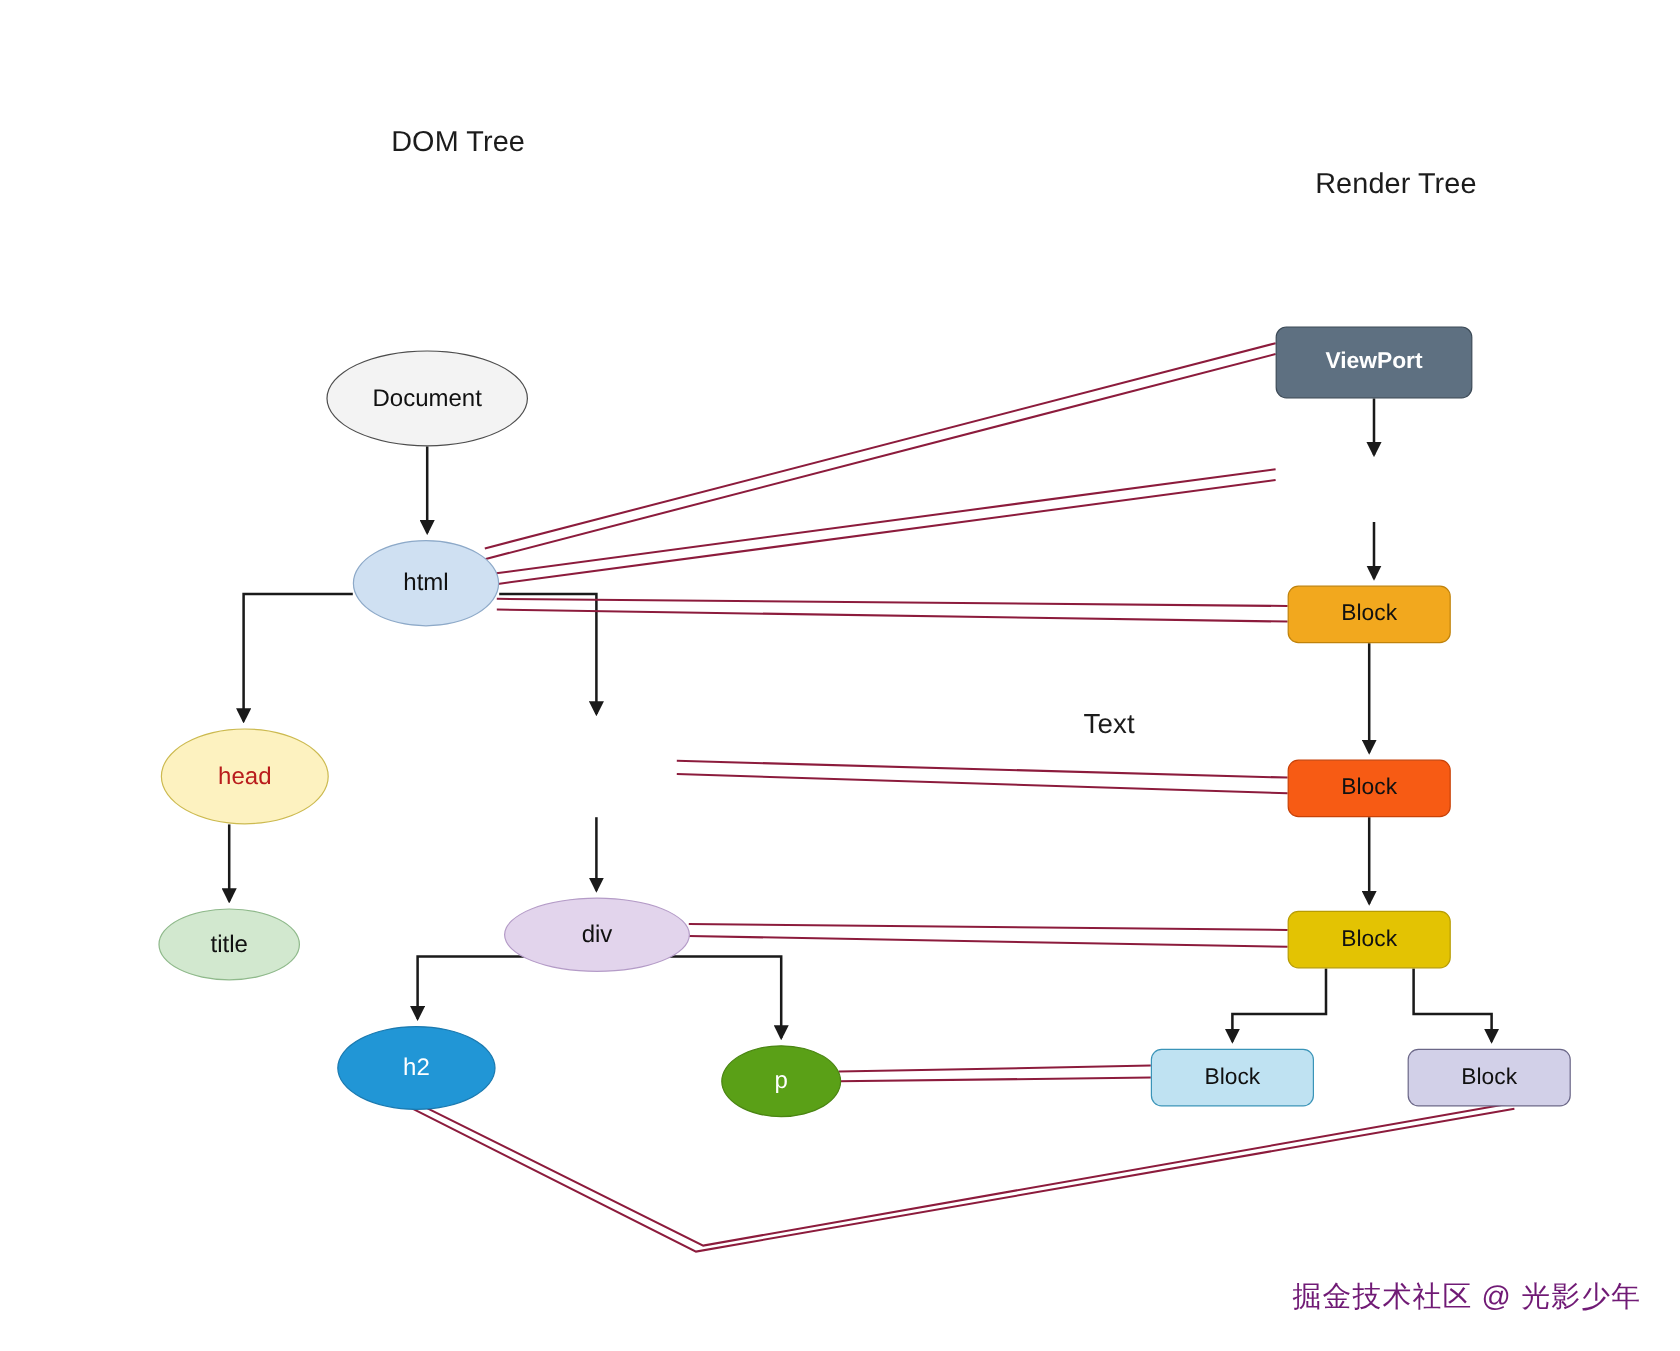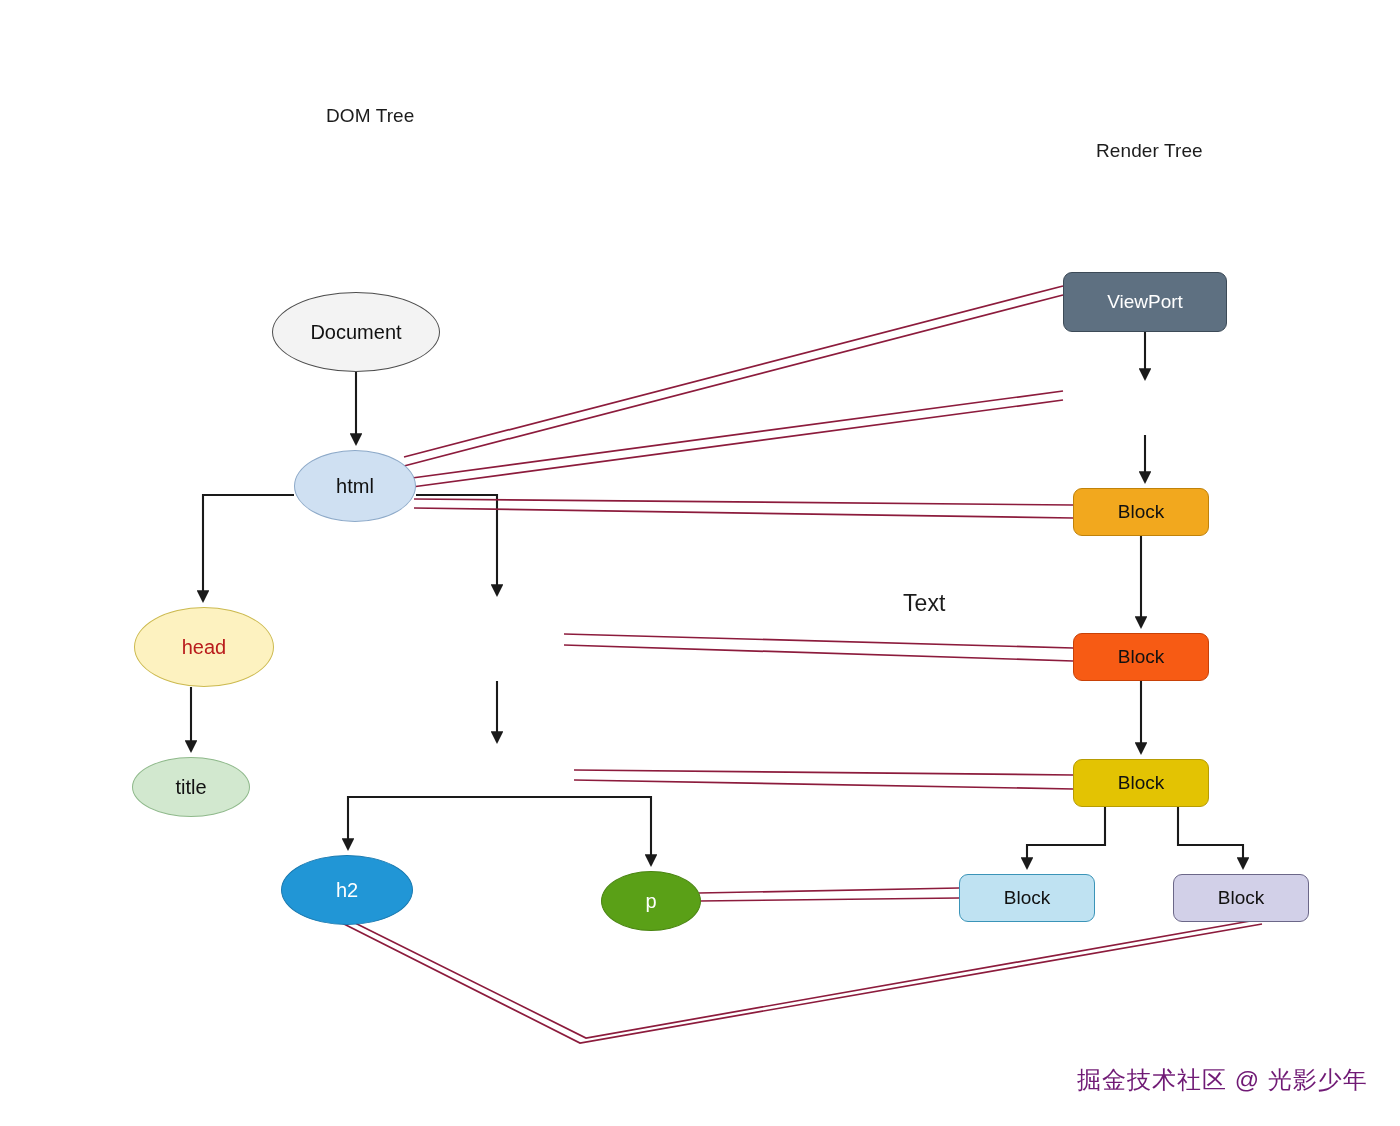--- a/index.html
+++ b/index.html
@@ -13,21 +13,21 @@
   }
   #canvas {
     position: relative;
     width: 1400px;
     height: 1126px;
     background: #ffffff;
     overflow: hidden;
   }
   .section-title {
     position: absolute;
-    font-size: 19px;
+    font-size: 24px;
     color: #1c1c1c;
     white-space: nowrap;
     letter-spacing: 0.1px;
   }
   #title-dom  { left: 326px; top: 105px; }
   #title-render { left: 1096px; top: 140px; }
   #label-text { left: 903px; top: 590px; font-size: 23px; }
 
   
   .node-ellipse {
@@ -56,21 +56,21 @@
 
   #node-document { left: 272px; top: 292px;  width: 168px; height: 80px;  background:#f3f3f3; border:1.4px solid #4d4d4d; color:#111; }
   #node-html     { left: 294px; top: 450px;  width: 122px; height: 72px;  background:#cfe0f2; border:1.4px solid #8da9c8; color:#111; }
   #node-head     { left: 134px; top: 607px;  width: 140px; height: 80px;  background:#fdf2c0; border:1.4px solid #ccba50; color:#b91c1c; }
   #node-title    { left: 132px; top: 757px;  width: 118px; height: 60px;  background:#d2e8cf; border:1.4px solid #8fb98b; color:#111; }
   #node-body     { left: 428px; top: 601px;  width: 138px; height: 80px;  background:#f6c6c6; border:1.4px solid #cc8f94; color:#111; }
   #node-div      { left: 420px; top: 748px;  width: 155px; height: 62px;  background:#e2d4ec; border:1.4px solid #b49bc7; color:#111; }
   #node-h2       { left: 281px; top: 855px;  width: 132px; height: 70px;  background:#2196d6; border:1.4px solid #1b7ab0; color:#ffffff; }
   #node-p        { left: 601px; top: 871px;  width: 100px; height: 60px;  background:#5aa017; border:1.4px solid #4a8512; color:#ffffff; }
 
-  #node-viewport  { left:1063px; top: 272px; width: 164px; height: 60px; background:#5e7081; border:1.6px solid #3c4a57; color:#ffffff; }
+  #node-viewport  { left:1063px; top: 272px; width: 164px; height: 60px; background:#5e7081; border:1.6px solid #3c4a57; color:#ffffff;font-weight:bold; }
   #node-scroll    { left:1063px; top: 385px; width: 164px; height: 50px; background:#6d5b80; border:1.6px solid #493a58; color:#ffffff; }
   #node-block-1   { left:1073px; top: 488px; width: 136px; height: 48px; background:#f2a81e; border:1.6px solid #c0820a; color:#111; }
   #node-block-2   { left:1073px; top: 633px; width: 136px; height: 48px; background:#f75b14; border:1.6px solid #c84107; color:#111; }
   #node-block-3   { left:1073px; top: 759px; width: 136px; height: 48px; background:#e3c303; border:1.6px solid #b79c02; color:#111; }
   #node-block-4   { left: 959px; top: 874px; width: 136px; height: 48px; background:#bfe2f2; border:1.6px solid #3a94b8; color:#111; }
   #node-block-5   { left:1173px; top: 874px; width: 136px; height: 48px; background:#d2d0e8; border:1.6px solid #6b6788; color:#111; }
 
   #edges { position:absolute; left:0; top:0; width:1400px; height:1126px; z-index:2; }
   #links { position:absolute; left:0; top:0; width:1400px; height:1126px; z-index:3; }
 
@@ -161,20 +161,23 @@
   </div>
   <div class="node-ellipse" id="node-html">
     <span>html</span>
   </div>
   <div class="node-ellipse" id="node-head">
     <span>head</span>
   </div>
   <div class="node-ellipse" id="node-title">
     <span>title</span>
   </div>
+  <div class="node-ellipse" id="node-div">
+    <span>div</span>
+  </div>
   <div class="node-ellipse" id="node-h2">
     <span>h2</span>
   </div>
   <div class="node-ellipse" id="node-p">
     <span>p</span>
   </div>
 
   <div class="node-rect" id="node-viewport">
     <span>ViewPort</span>
   </div>

